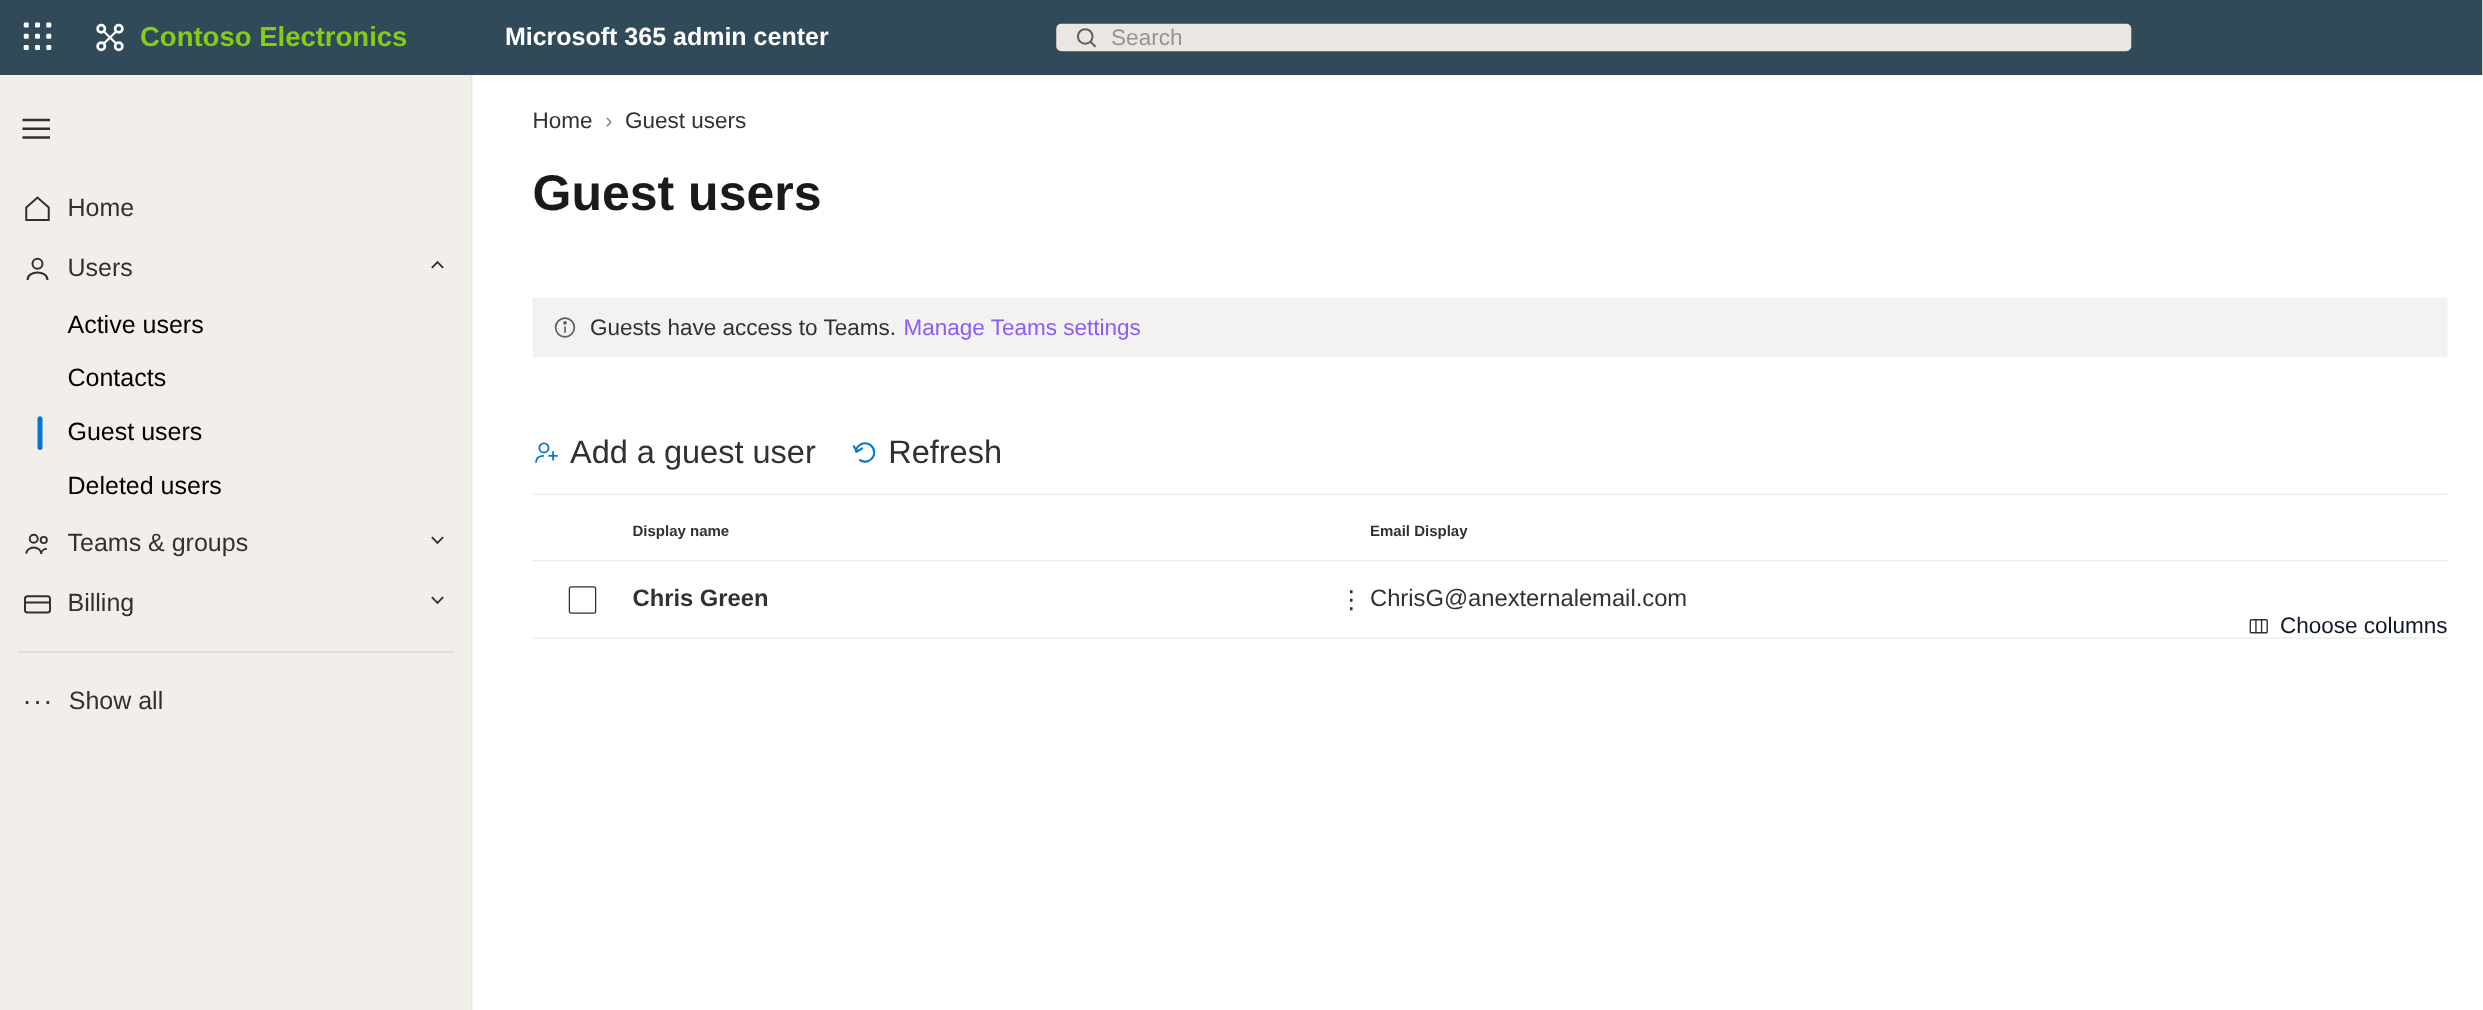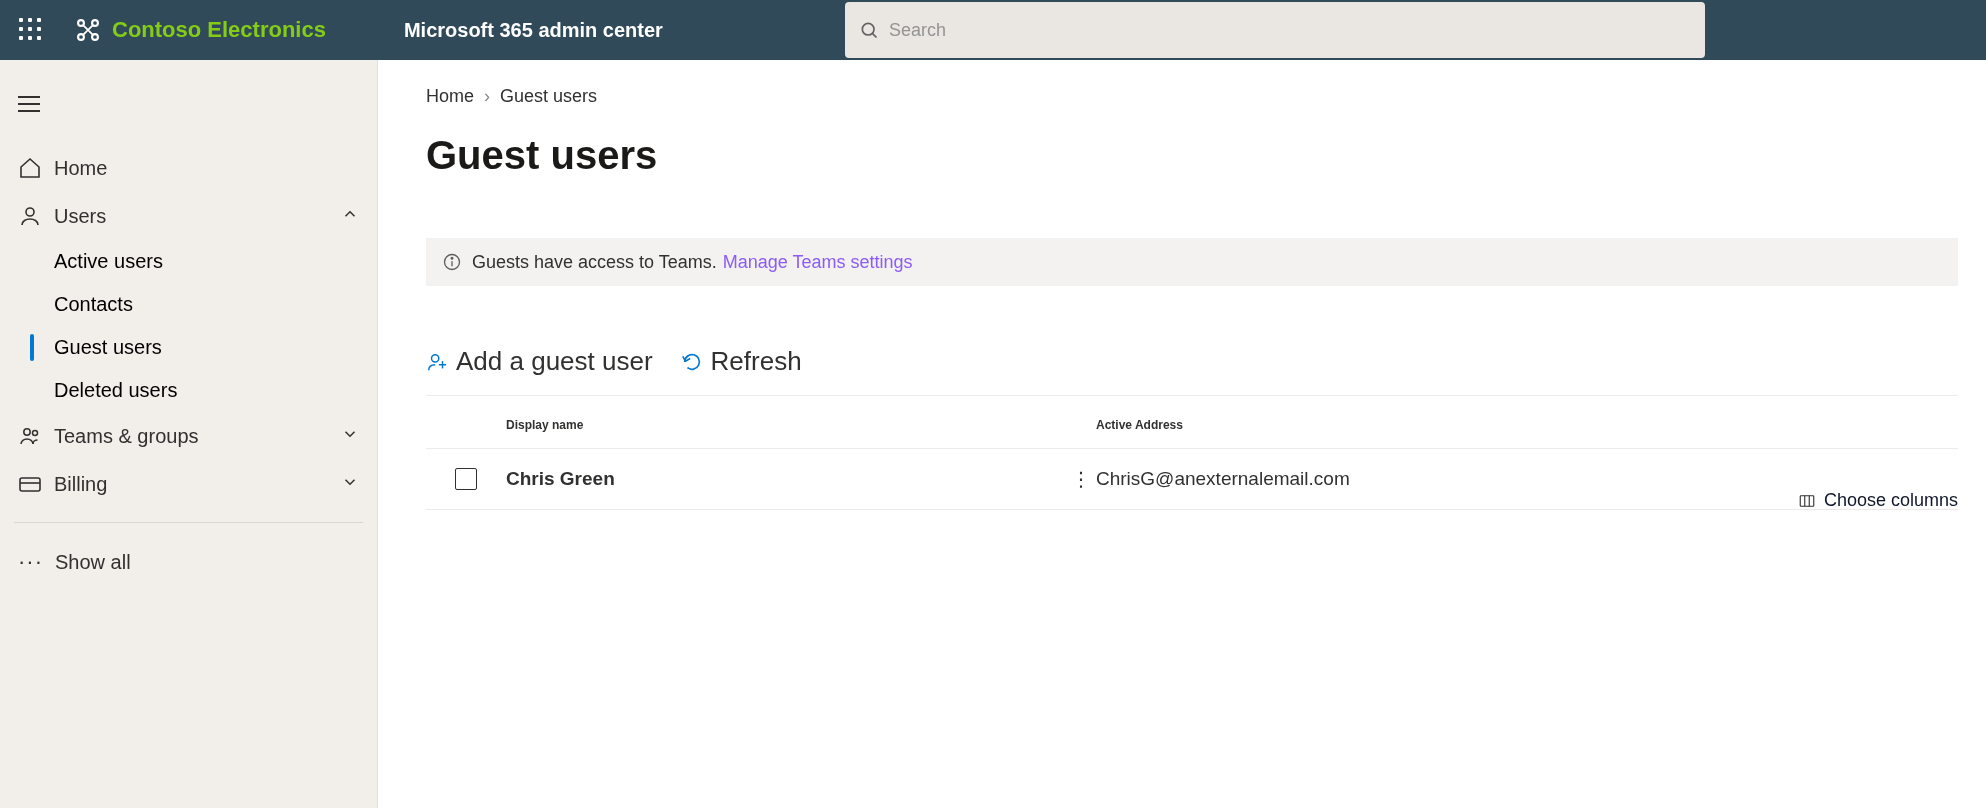--- a/index.html
+++ b/index.html
@@ -8,21 +8,21 @@
     
     .header { height: 60px; background: #304a5a; color: #ffffff; display: flex; align-items: center; padding-left: 8px; }
     .waffle { width: 46px; height: 46px; display: flex; align-items: center; justify-content: center; cursor: pointer; }
     .waffle-grid { width: 24px; height: 24px; display: grid; grid-template-columns: repeat(3, 1fr); grid-template-rows: repeat(3, 1fr); gap: 3px; }
     .waffle-dot { width: 4px; height: 4px; background: #ffffff; border-radius: 1px; }
     .org-logo { display: flex; align-items: center; gap: 10px; margin-left: 20px; }
     .org-logo svg { width: 28px; height: 28px; }
     .org-name { font-size: 22px; font-weight: 600; color: #84cc16; }
     .app-name { font-size: 20px; font-weight: 600; color: #ffffff; margin-left: 78px; }
     .search-container { flex: 1; display: flex; justify-content: flex-start; margin-left: 182px; }
-    .search-box { width: 860px; height: 56px; background: #eae6e1; border-radius: 4px; display: flex; align-items: center; padding: 0 14px; }
+    .search-box { width: 860px; height: 22px; background: #eae6e1; border-radius: 4px; display: flex; align-items: center; padding: 0 14px; }
     .search-box svg { width: 20px; height: 20px; color: #616161; }
     .search-input { flex: 1; border: none; background: transparent; font-size: 18px; color: #616161; margin-left: 10px; outline: none; }
     .search-input::placeholder { color: #949494; }
 
     
     .body { flex: 1; display: flex; }
 
     
     .sidebar { width: 378px; background: #f2eeea; border-right: 1px solid #e1dfdd; display: flex; flex-direction: column; padding-top: 10px; }
     .hamburger { padding: 14px 18px; cursor: pointer; }
@@ -231,21 +231,21 @@
         <line x1="9" y1="5" x2="9" y2="19"></line>
         <line x1="15" y1="5" x2="15" y2="19"></line>
       </svg>
       <span>Choose columns</span>
     </div>
 
     <div class="table-header">
       <div class="col-check"></div>
       <div class="col-name">Display name</div>
       <div class="col-more"></div>
-      <div class="col-email">Active Address</div>
+      <div class="col-email">Email Display</div>
     </div>
 
     <div class="table-row">
       <div class="col-check">
         <div class="checkbox"></div>
       </div>
       <div class="col-name row-name">Chris  Green</div>
       <div class="col-more more-vert">
         <span>⋮</span>
       </div>

